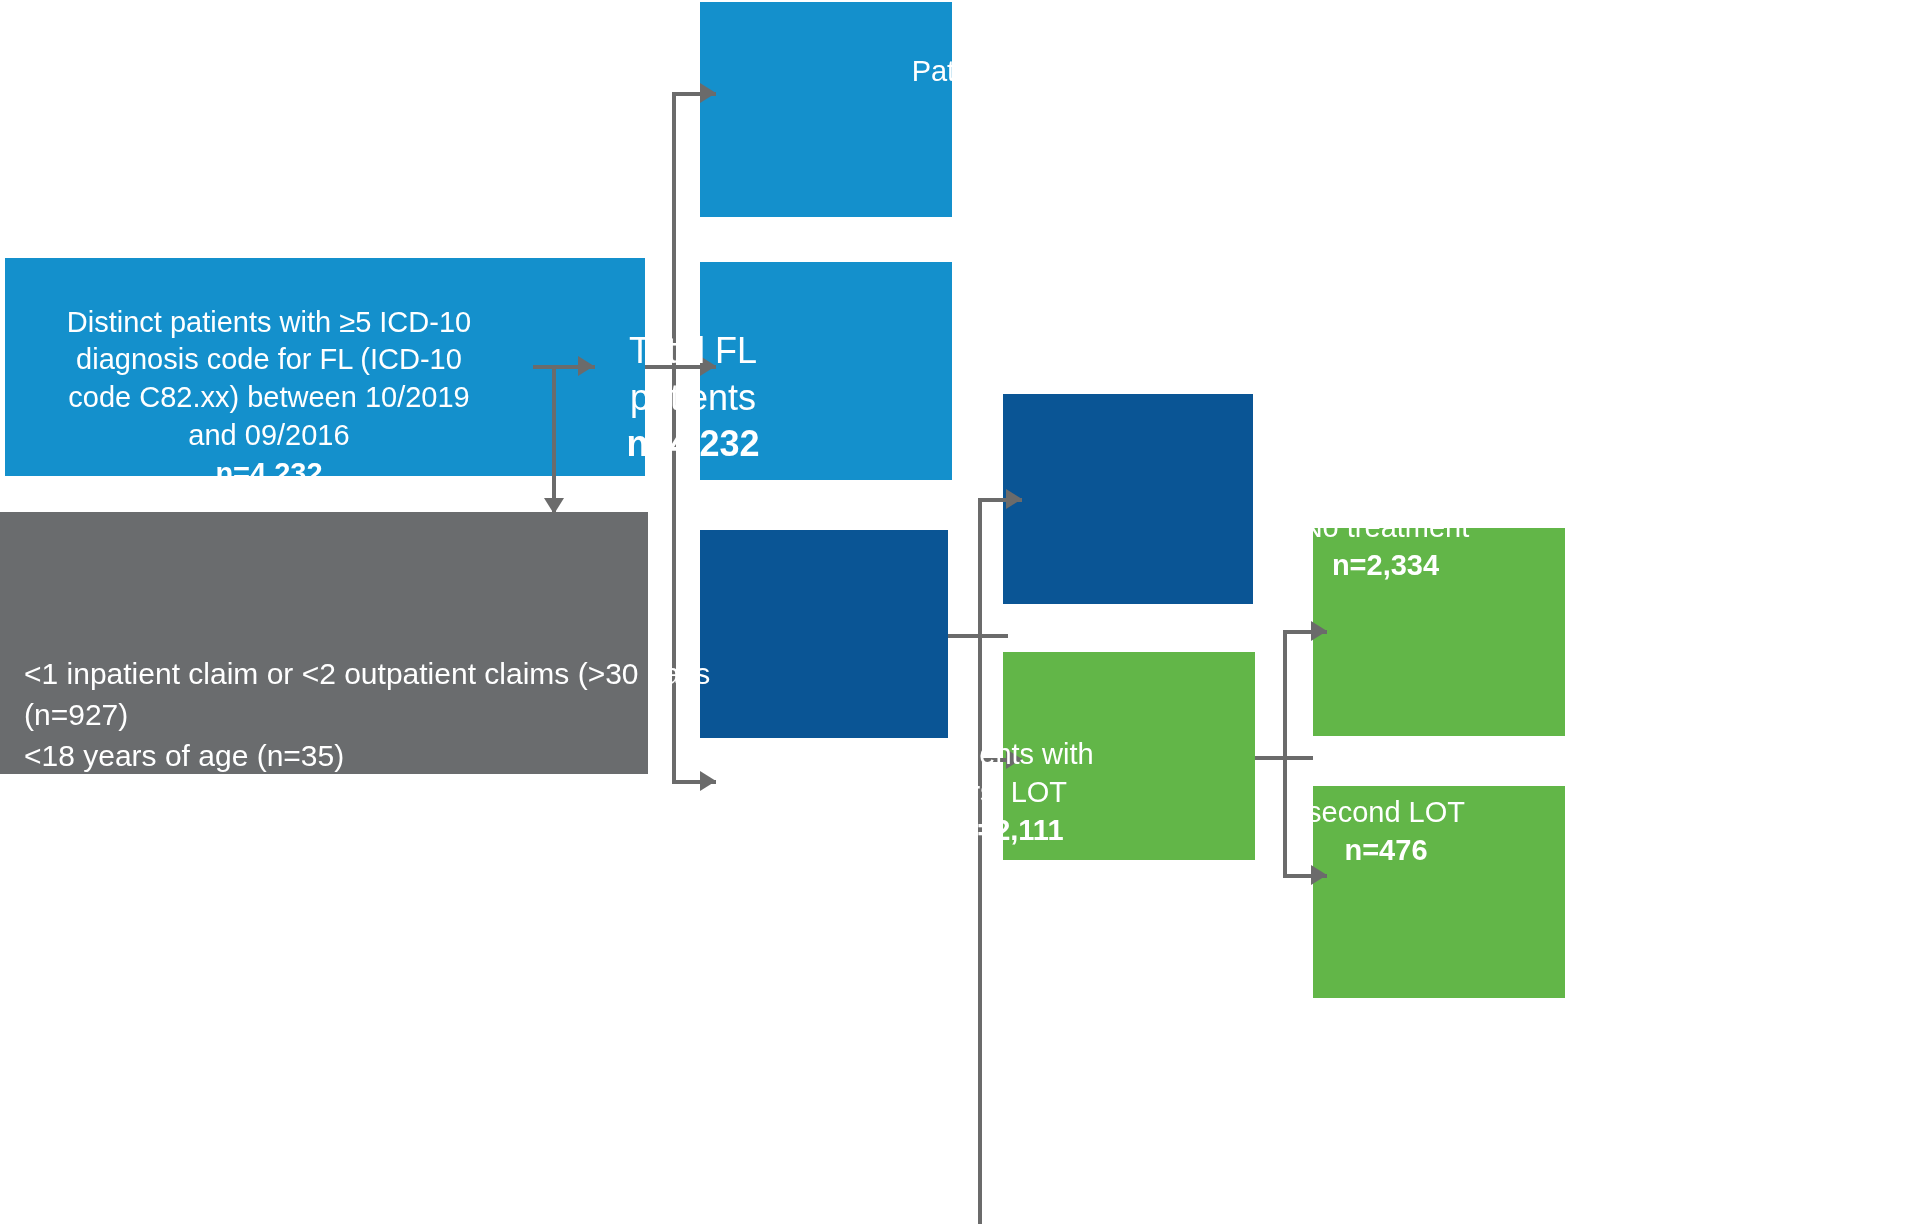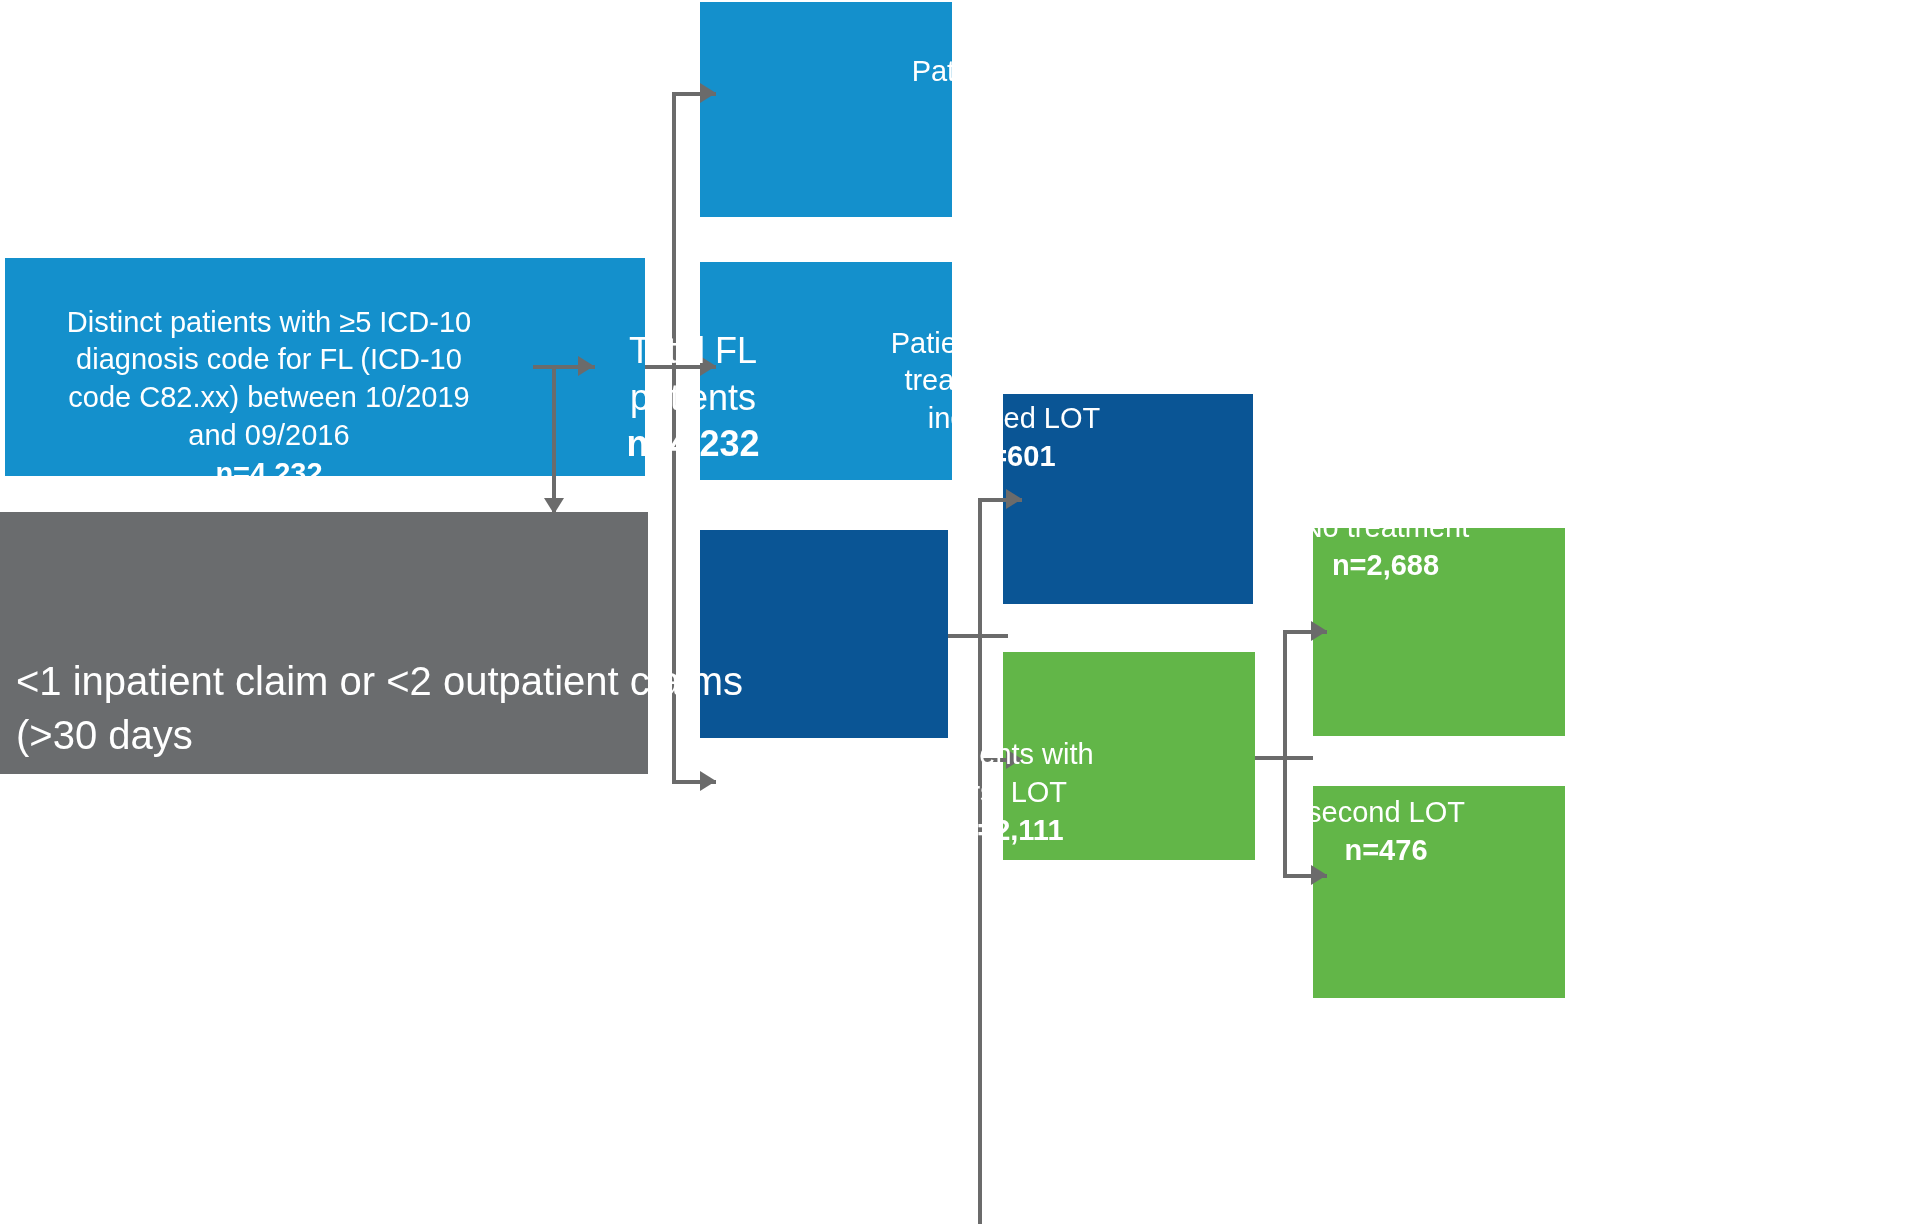--- a/index.html
+++ b/index.html
@@ -47,21 +47,21 @@
   }
 
   
   .c-lightblue { background: #1490cc; }
   .c-darkblue  { background: #0a5595; }
   .c-green     { background: #62b648; }
   .c-gray      { background: #6a6c6e; }
 
   
   #node-distinct      { left: 5px;    top: 318px;  width: 528px; height: 160px; font-size: 29px; }
-  #node-exclusions    { left: 0px;    top: 632px;  width: 792px; height: 260px; font-size: 40px; line-height: 1.36; padding: 22px 16px; }
+  #node-exclusions    { left: 0px;    top: 632px;  width: 792px; height: 260px; font-size: 30px; line-height: 1.36; padding: 22px 24px; }
   #node-total-fl      { left: 597px;  top: 318px;  width: 192px; height: 160px; font-size: 36px; }
   #node-no-treatment  { left: 860px;  top: 2px;    width: 308px; height: 215px; font-size: 29px; }
   #node-fl-not-lot    { left: 860px;  top: 320px;  width: 308px; height: 160px; font-size: 29px; }
   #node-first-lot     { left: 860px;  top: 648px;  width: 303px; height: 290px; font-size: 29px; }
   #node-no-treat-2    { left: 1232px; top: 485px;  width: 307px; height: 123px; font-size: 29px; }
   #node-second-lot    { left: 1232px; top: 768px;  width: 308px; height: 90px;  font-size: 29px; }
   #node-no-treat-3    { left: 1613px; top: 648px;  width: 307px; height: 95px;  font-size: 29px; }
   #node-third-lot     { left: 1613px; top: 955px;  width: 307px; height: 269px; font-size: 29px; }
 
   
@@ -173,36 +173,30 @@
     <span class="lines label">patients</span>
     <span class="lines count">n=4,232</span>
   </div>
 
   <div class="node" id="node-no-treatment">
     <span class="lines label">Patients with no</span>
     <span class="lines label">treatment</span>
     <span class="lines count">n=1,520</span>
   </div>
 
-  <div class="node" id="node-fl-not-lot">
-    <span class="lines label">Patients with an FL</span>
-    <span class="lines label">treatment but not</span>
-    <span class="lines label">included LOT</span>
-    <span class="lines count">n=601</span>
-  </div>
 
   <div class="node" id="node-first-lot">
     <span class="lines label">Patients with</span>
     <span class="lines label">first LOT</span>
     <span class="lines count">n=2,111</span>
   </div>
 
   <div class="node" id="node-no-treat-2">
     <span class="lines label">No treatment</span>
-    <span class="lines count">n=2,688</span>
+    <span class="lines count">n=2,334</span>
   </div>
 
   <div class="node" id="node-second-lot">
     <span class="lines label">Patients with</span>
     <span class="lines label">second LOT</span>
     <span class="lines count">n=476</span>
   </div>
 
   <div class="node" id="node-no-treat-3">
     <span class="lines label">No treatment</span>

